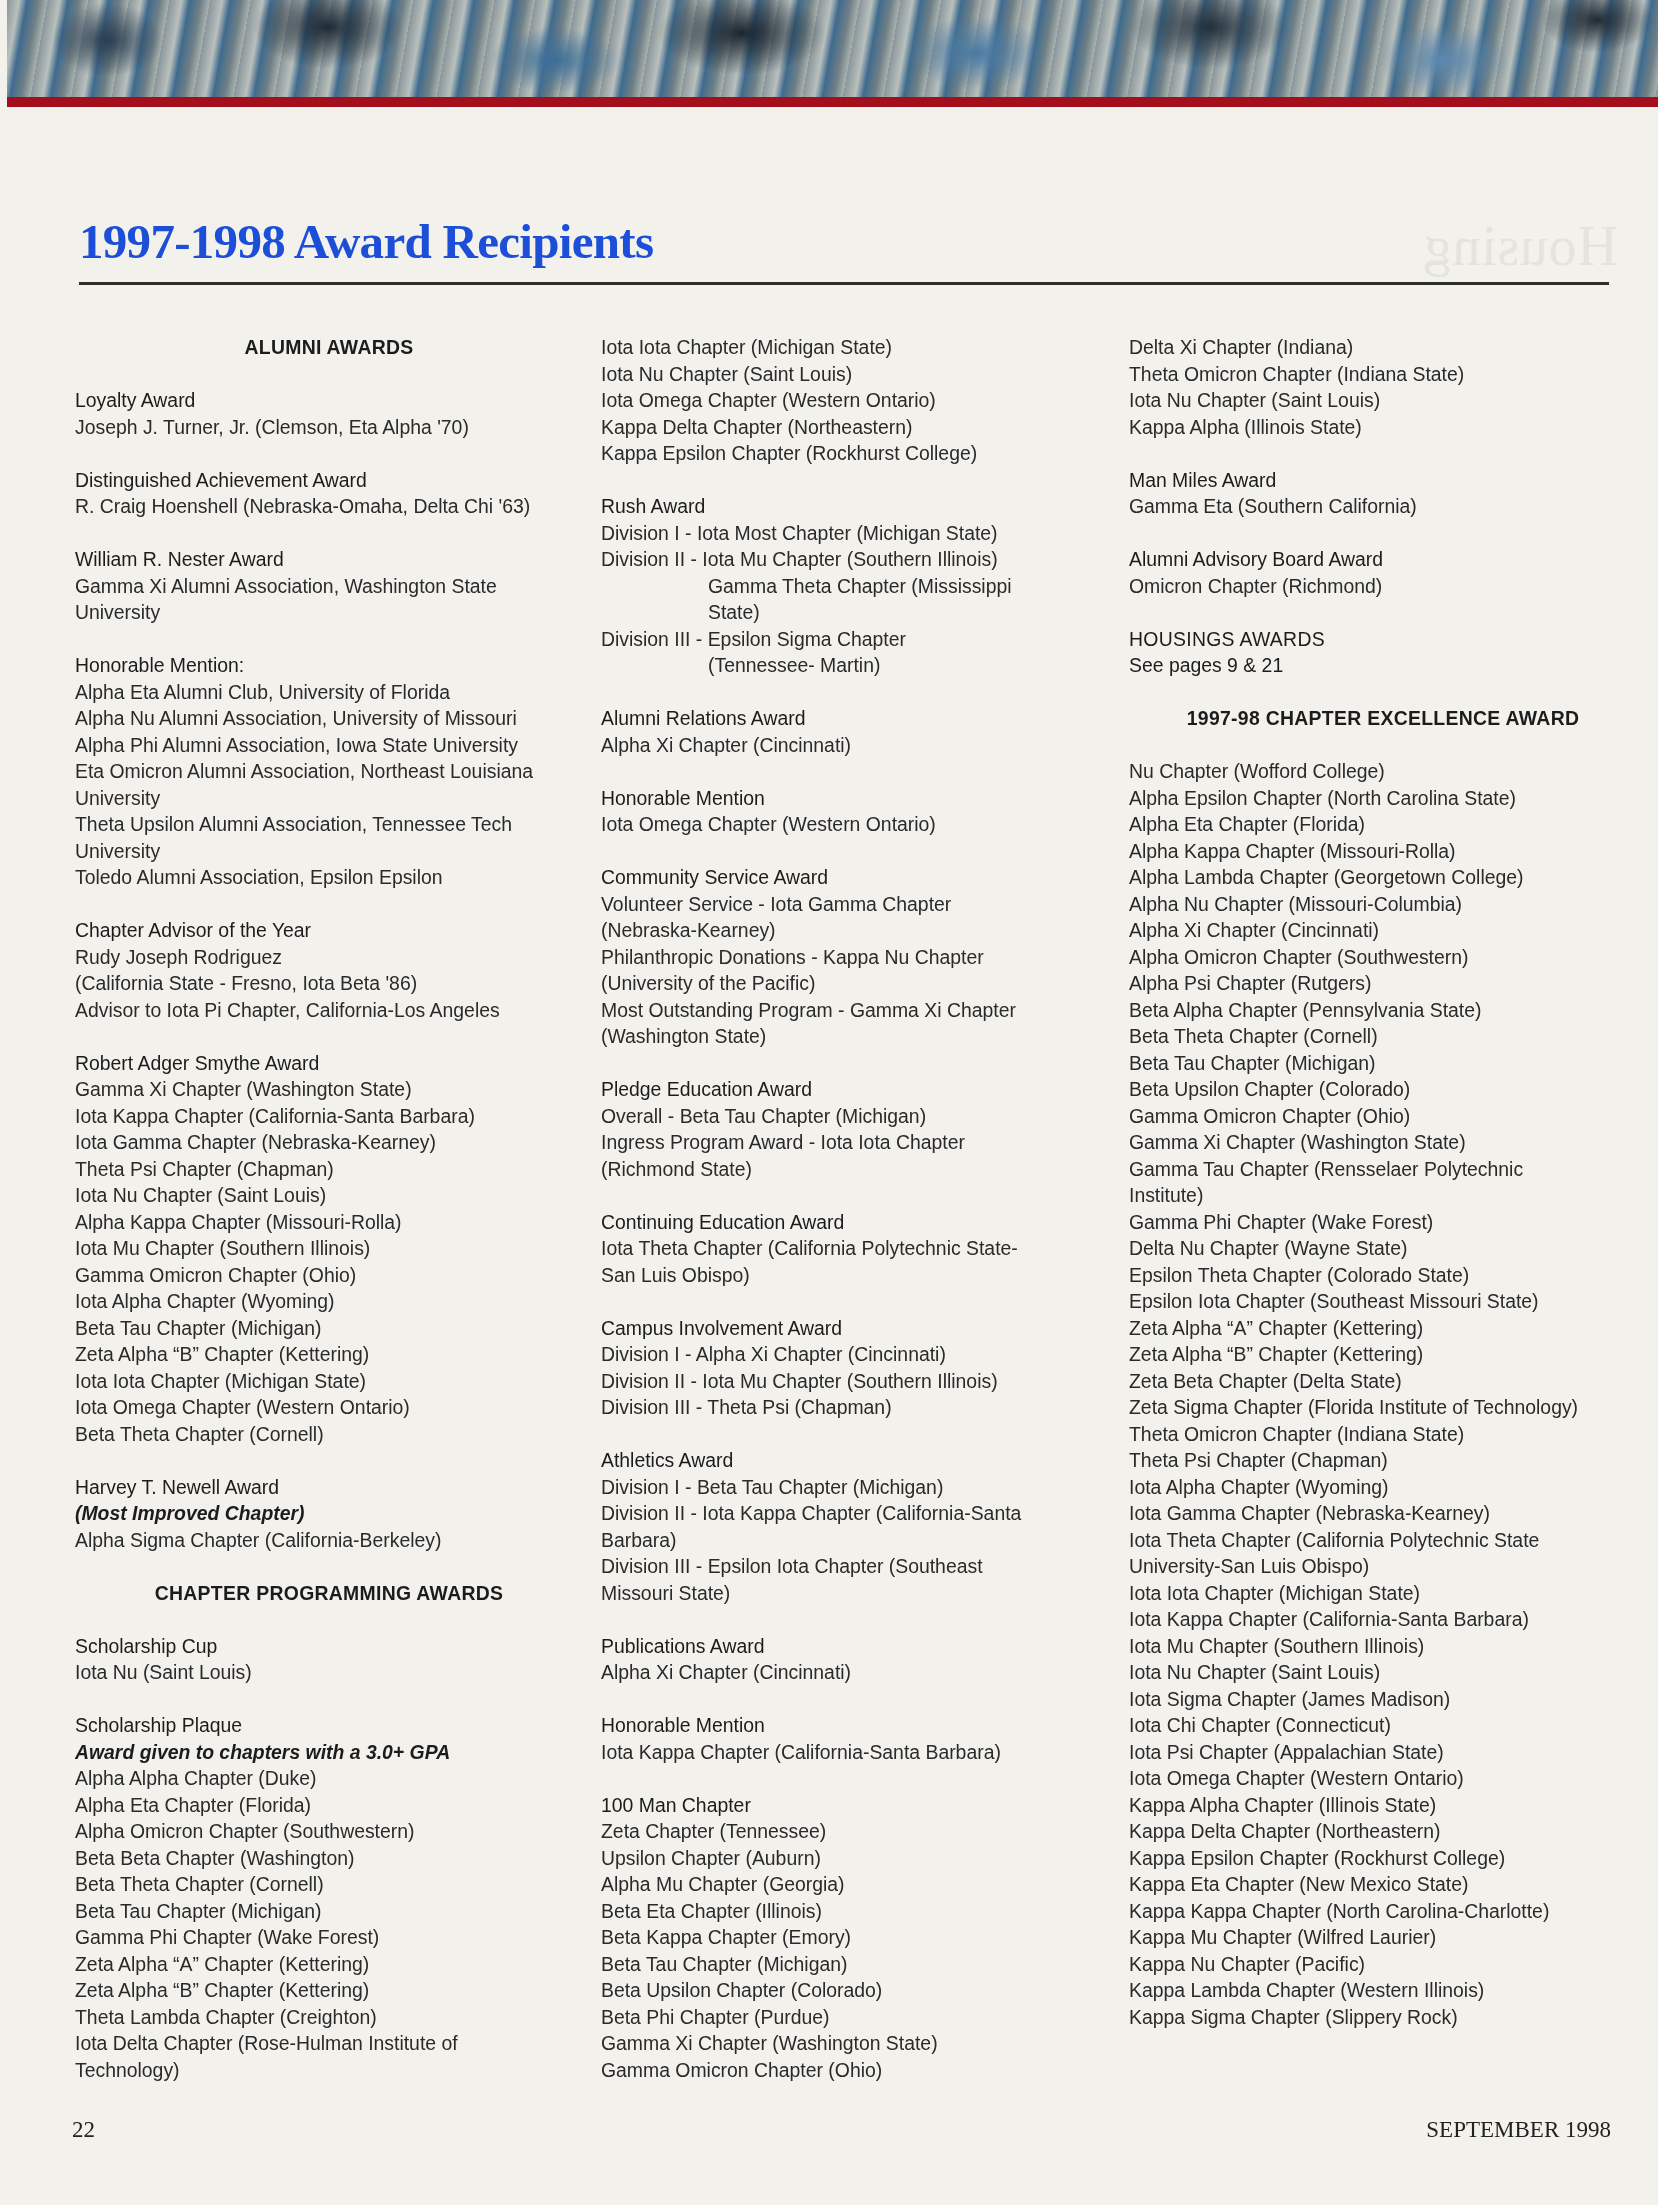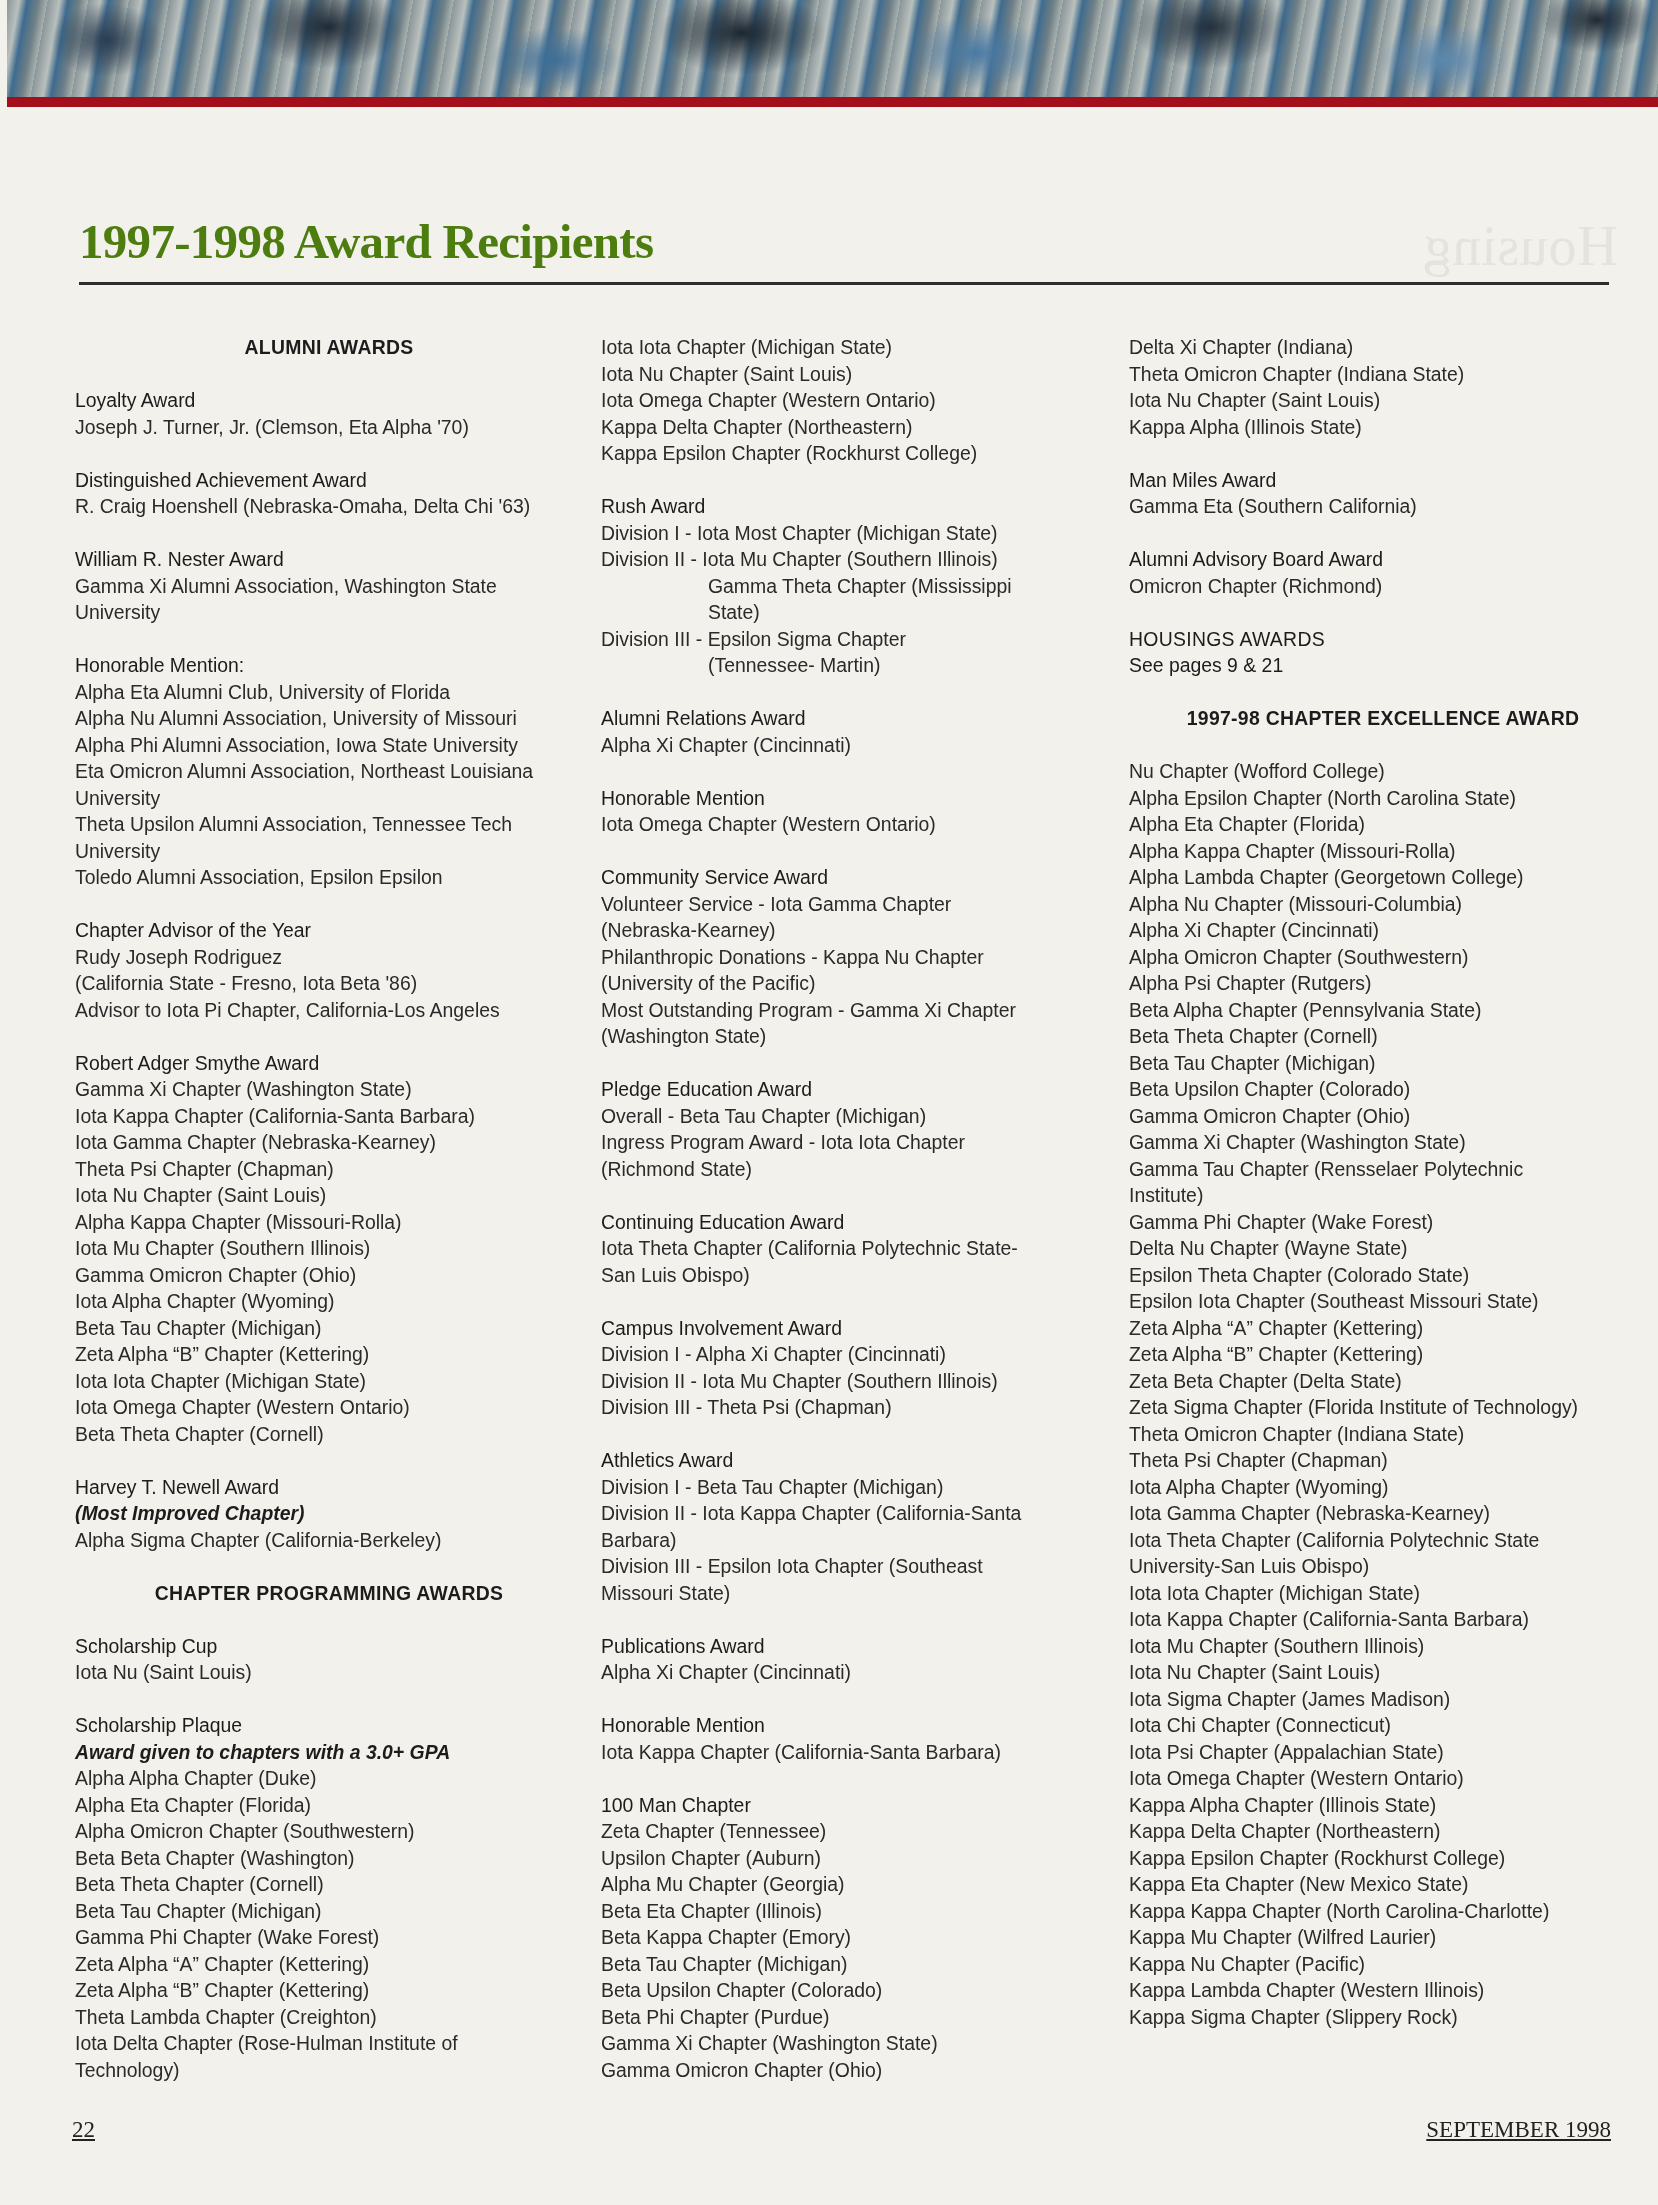--- a/index.html
+++ b/index.html
@@ -27,21 +27,21 @@
     background: #a3101c;
   }
   .ghost-title {
     position: absolute; left: 1423px; top: 214px;
     font-family: "Liberation Serif", serif; font-size: 56px; color: #e4e3de;
     transform: scaleX(-1); letter-spacing: 0.7px;
   }
   .page-title {
     position: absolute; left: 79px; top: 213px;
     font-family: "Liberation Serif", serif; font-weight: bold; font-size: 49px;
-    color: #4d7c0f; letter-spacing: -0.7px; margin: 0;
+    color: #1d4ed8; letter-spacing: -0.7px; margin: 0;
   }
   .title-rule {
     position: absolute; left: 79px; top: 282px; width: 1530px; height: 2.7px;
     background: #2e2e2e;
   }
   .col {
     position: absolute; top: 334px; width: 508px;
     font-size: 19.4px; line-height: 26.5px;
   }
   .col1 { left: 75px; }
@@ -50,21 +50,21 @@
   .cat { font-weight: bold; letter-spacing: 0.3px; margin-bottom: 26.5px; text-align: center; }
   .block { margin-bottom: 26.5px; }
   .h { font-weight: normal; }
   .sub { font-weight: bold; font-style: italic; }
   .note { }
   .ln { color: #2a2a2a; }
   .hang { padding-left: 107px; }
   .hang3 { padding-left: 107px; }
   .folio {
     position: absolute; top: 2117px;
-    font-family: "Liberation Serif", serif; font-size: 23px; color: #222; text-decoration: underline;
+    font-family: "Liberation Serif", serif; font-size: 23px; color: #222;
   }
   .folio-left { left: 72px; }
   .folio-right { right: 48px; }
 </style>
 </head>
 <body>
 
 <div class="banner"></div>
 <div class="red-stripe"></div>
 <div class="ghost-title">Housing</div>

